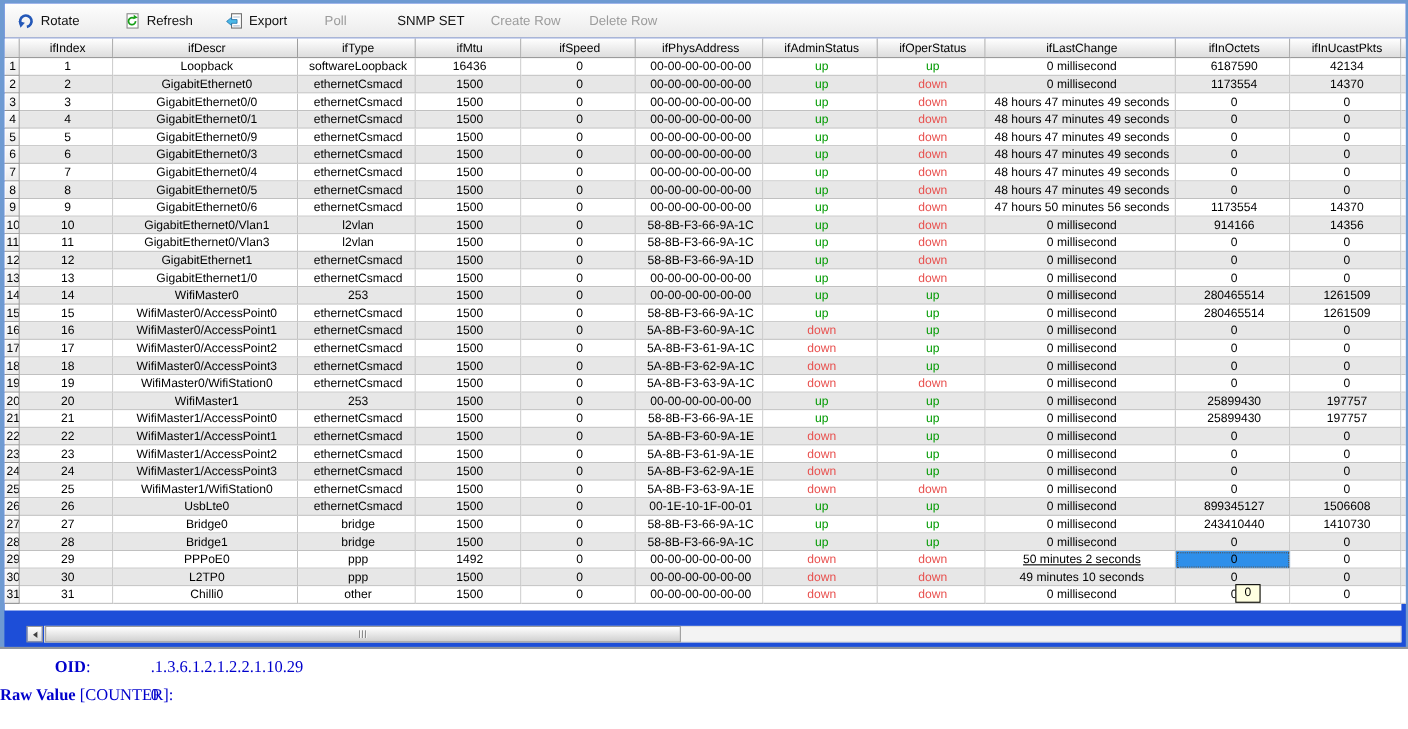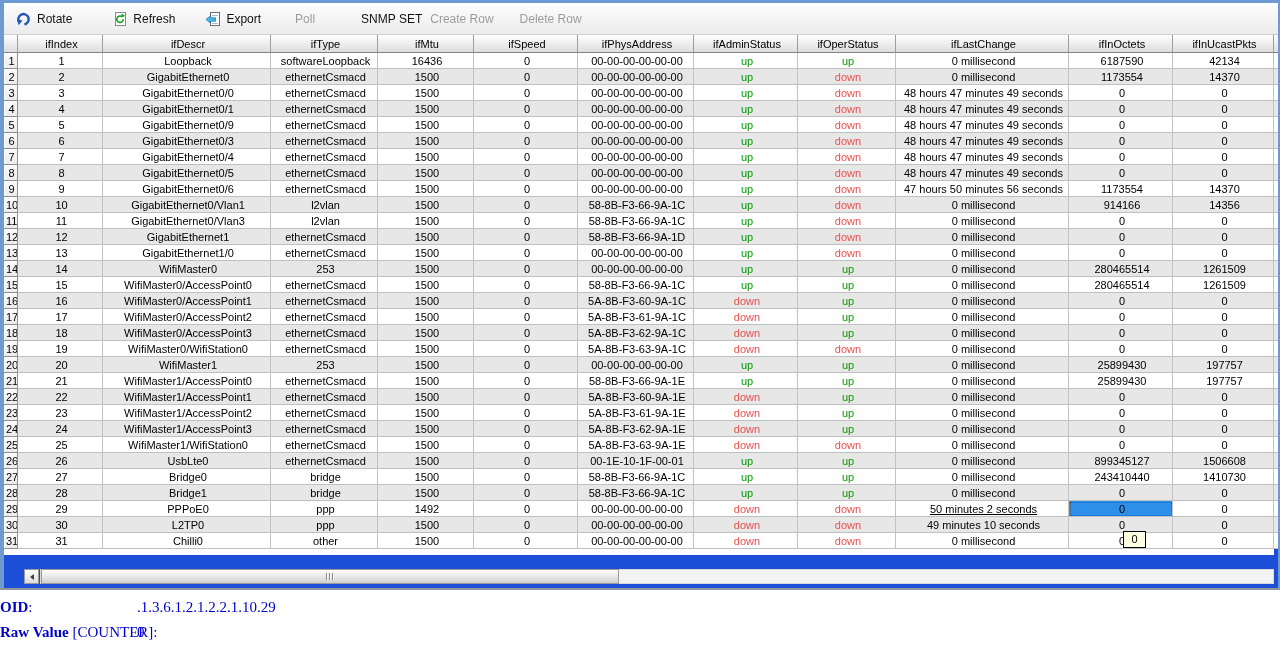--- a/index.html
+++ b/index.html
@@ -25,21 +25,21 @@
     display:flex;align-items:center;font-size:12px;color:#111;
   }
   .tb-item{display:flex;align-items:center;gap:5px;cursor:default;}
   .tb-item.disabled{color:#9c9c9c;}
   .tb-icon{width:16px;height:16px;display:inline-block;}
   .tb-item:nth-child(1){margin-left:12px}
   .tb-item:nth-child(2){margin-left:40px}
   .tb-item:nth-child(3){margin-left:30px}
   .tb-item:nth-child(4){margin-left:34px}
   .tb-item:nth-child(5){margin-left:46px}
-  .tb-item:nth-child(6){margin-left:8px}
+  .tb-item:nth-child(6){margin-left:24px}
   .tb-item:nth-child(7){margin-left:26px}
   
   .grid{width:1274px;overflow:hidden;background:#fff;}
   .grid-header{display:flex;height:18px;}
   .h-cell{
     flex:none;box-sizing:border-box;height:18px;line-height:16px;
     padding:1px 0 0 3px;font-size:11px;white-space:nowrap;overflow:hidden;
     background:linear-gradient(#ffffff,#dddddd);
     border-right:1px solid #9d9d9d;border-bottom:1px solid #848484;
   }
@@ -81,21 +81,21 @@
     width:9px;height:7px;
     background:repeating-linear-gradient(90deg,#8c8c8c 0 1px,#f6f6f6 1px 2px,rgba(0,0,0,0) 2px 3px);
   }
   
   .details{
     height:73px;background:#ffffff;color:#0000cc;
     font-family:"Liberation Serif",serif;font-size:15px;
     padding-top:5px;box-sizing:border-box;
   }
   .d-row{line-height:25px;white-space:pre;}
-  .d-label{display:inline-block;width:132px;text-align:left;white-space:pre;}
+  .d-label{display:inline-block;width:132px;text-align:center;white-space:pre;}
   .d-label b{font-weight:bold;}
   .d-value{margin-left:5px;}
   
   .tooltip{
     position:absolute;left:1123px;top:531px;width:23px;height:17px;box-sizing:border-box;
     background:#ffffe1;border:1px solid #000;z-index:9;
     font-size:11px;line-height:15px;text-align:center;color:#000;
     font-family:"Liberation Sans",sans-serif;
   }
 </style>

